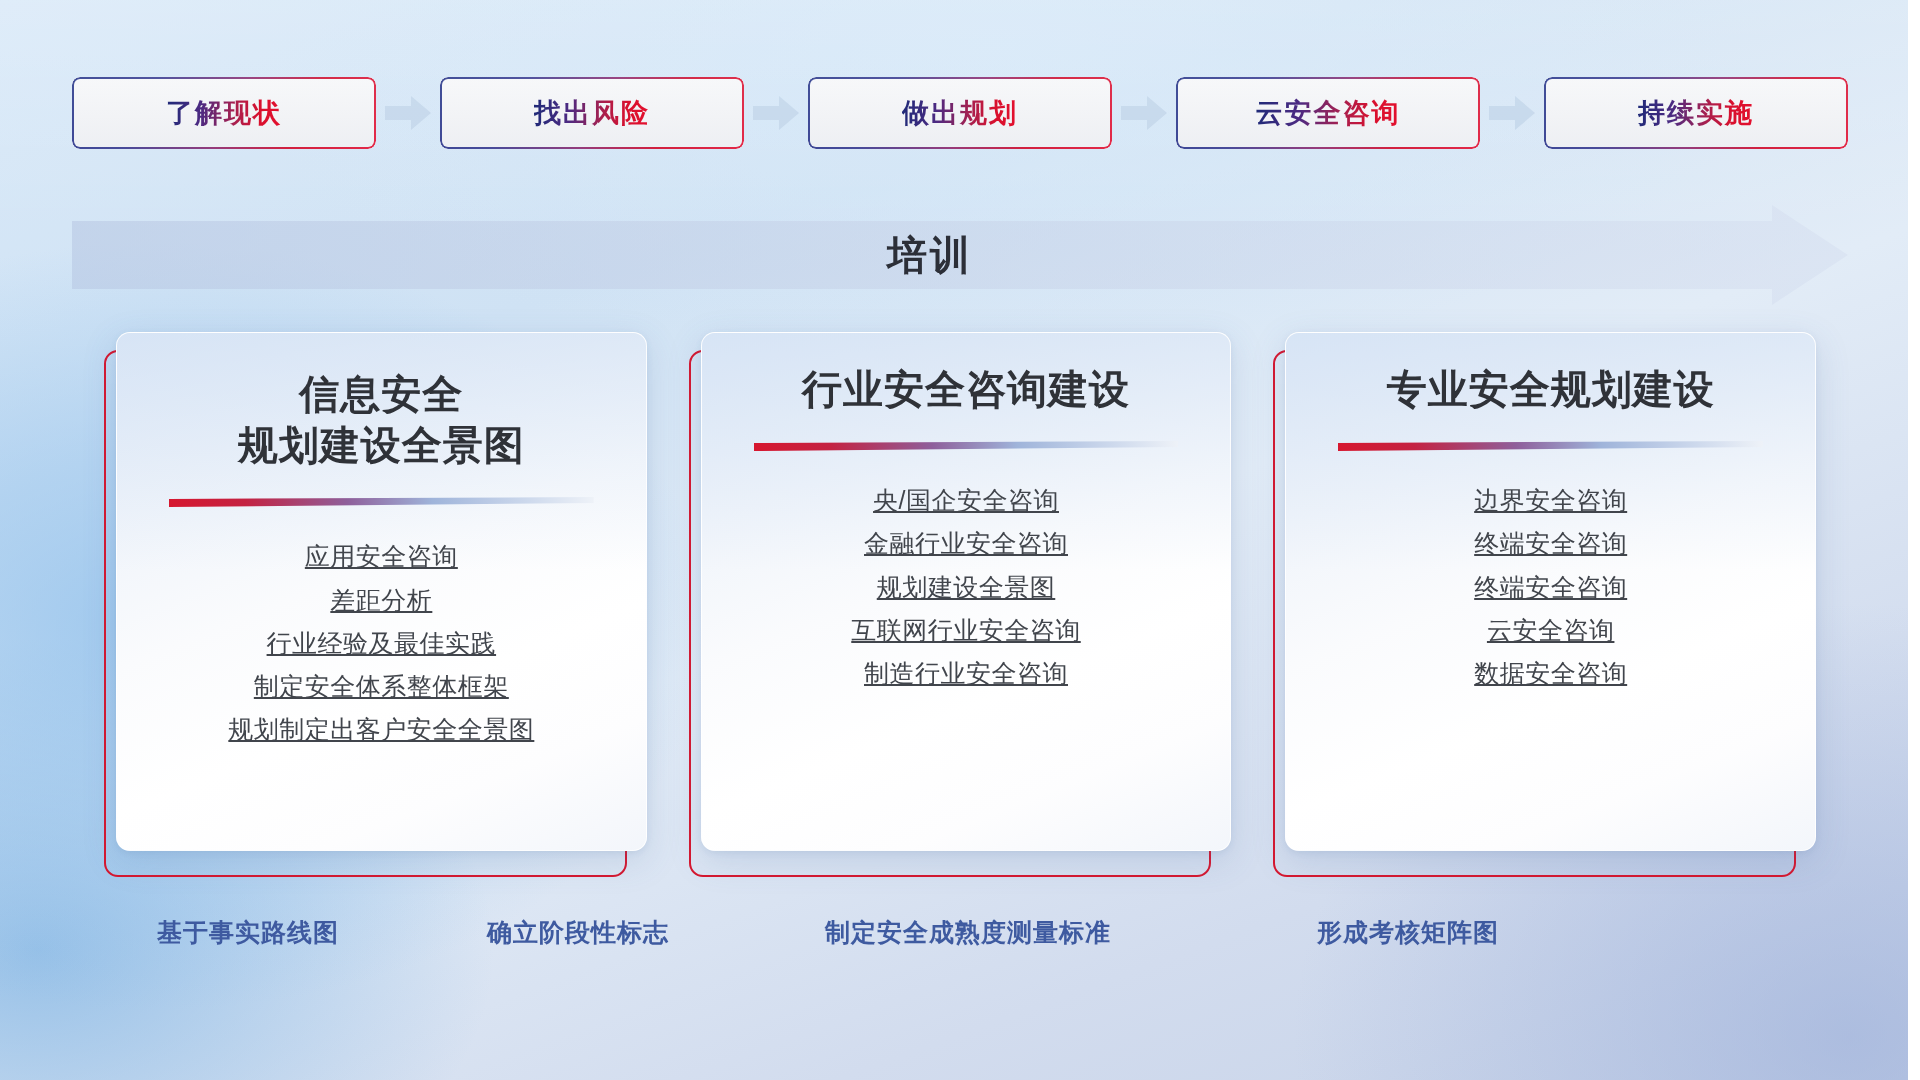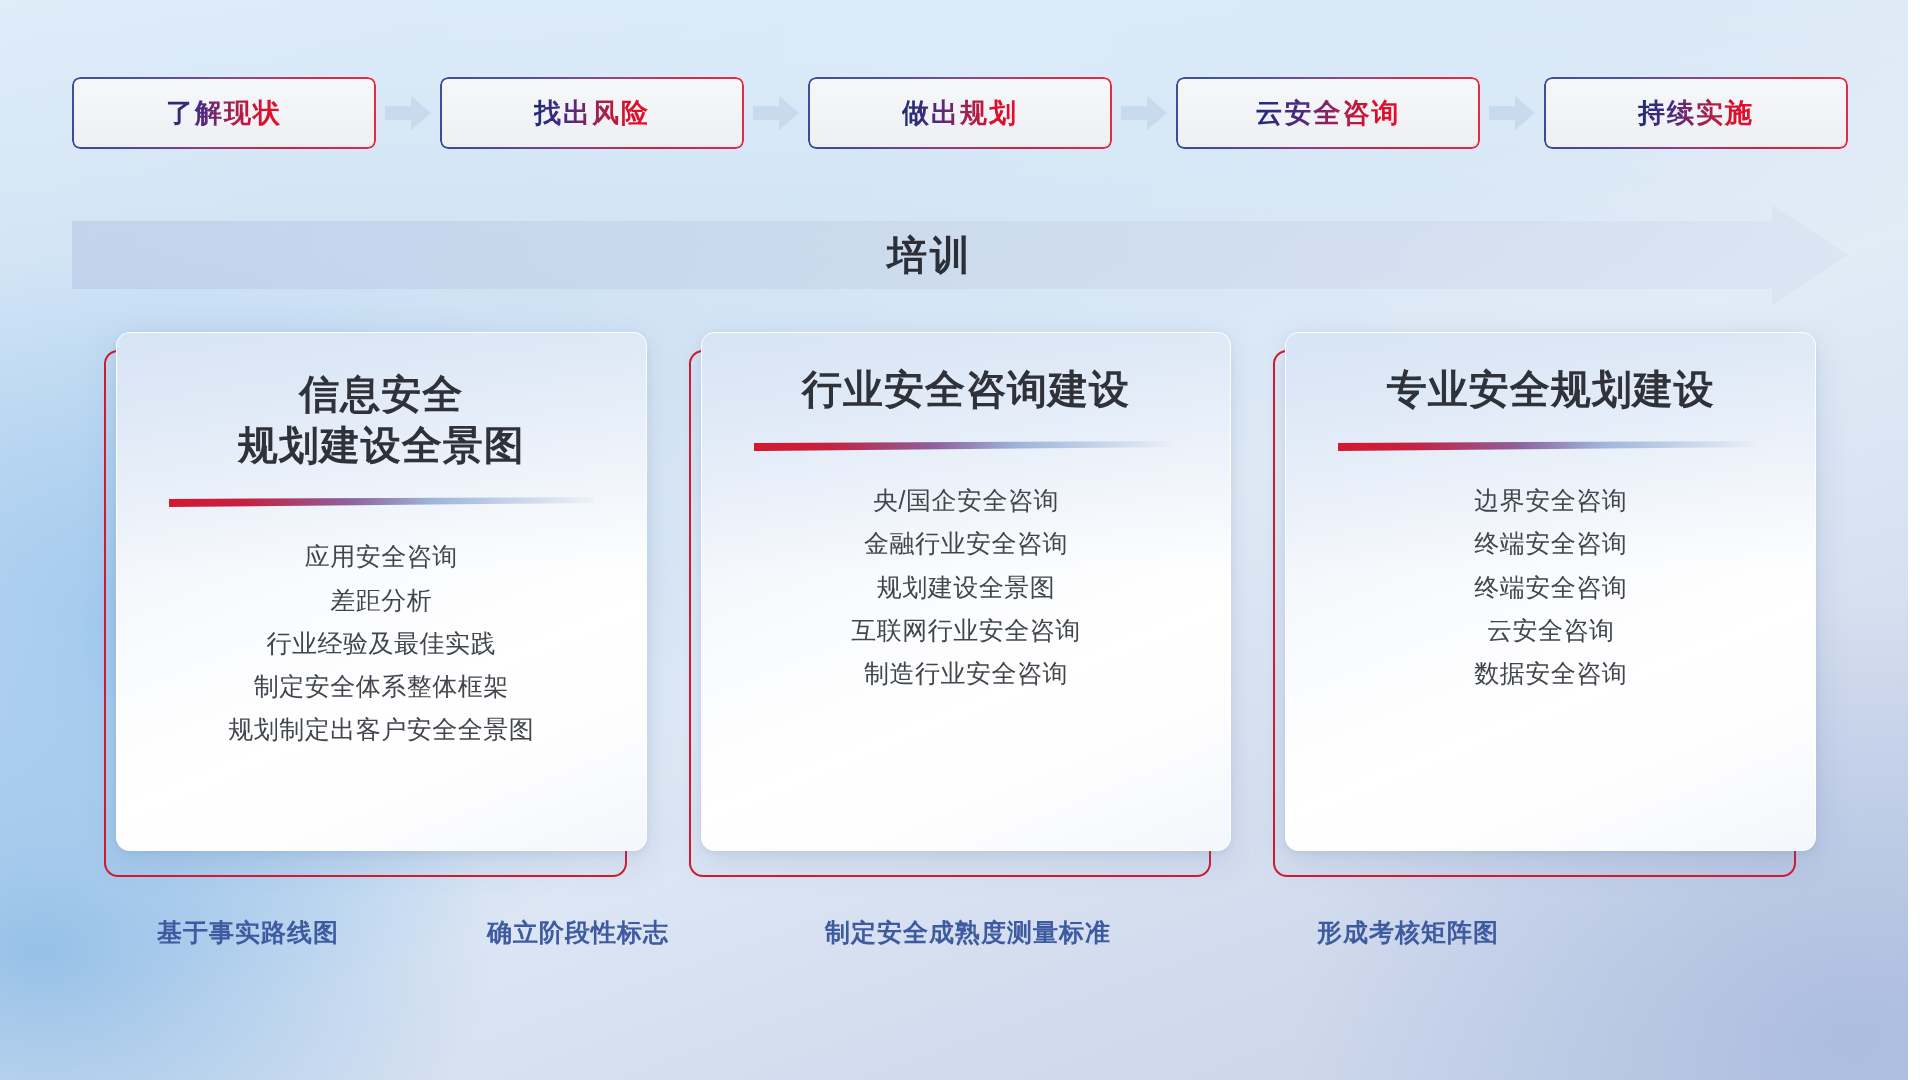--- a/index.html
+++ b/index.html
@@ -147,21 +147,21 @@
 
   .card-list {
     position:relative; z-index:2;
     margin-top:26px;
     list-style:none;
     text-align:center;
     width:100%;
   }
   .card-list li {
     font-size:25px; line-height:1.73;
-    color:#41454c; letter-spacing:.5px;
+    color:#41454c; letter-spacing:.5px;text-decoration:underline;
   }
 
   
   .footers { position:absolute; left:0; top:916px; width:1920px; height:40px; }
   .footer-label {
     position:absolute;
     font-size:25px; font-weight:700; letter-spacing:1px;
     color:#3e5aa0;
     white-space:nowrap;
     transform:translateX(-50%);

